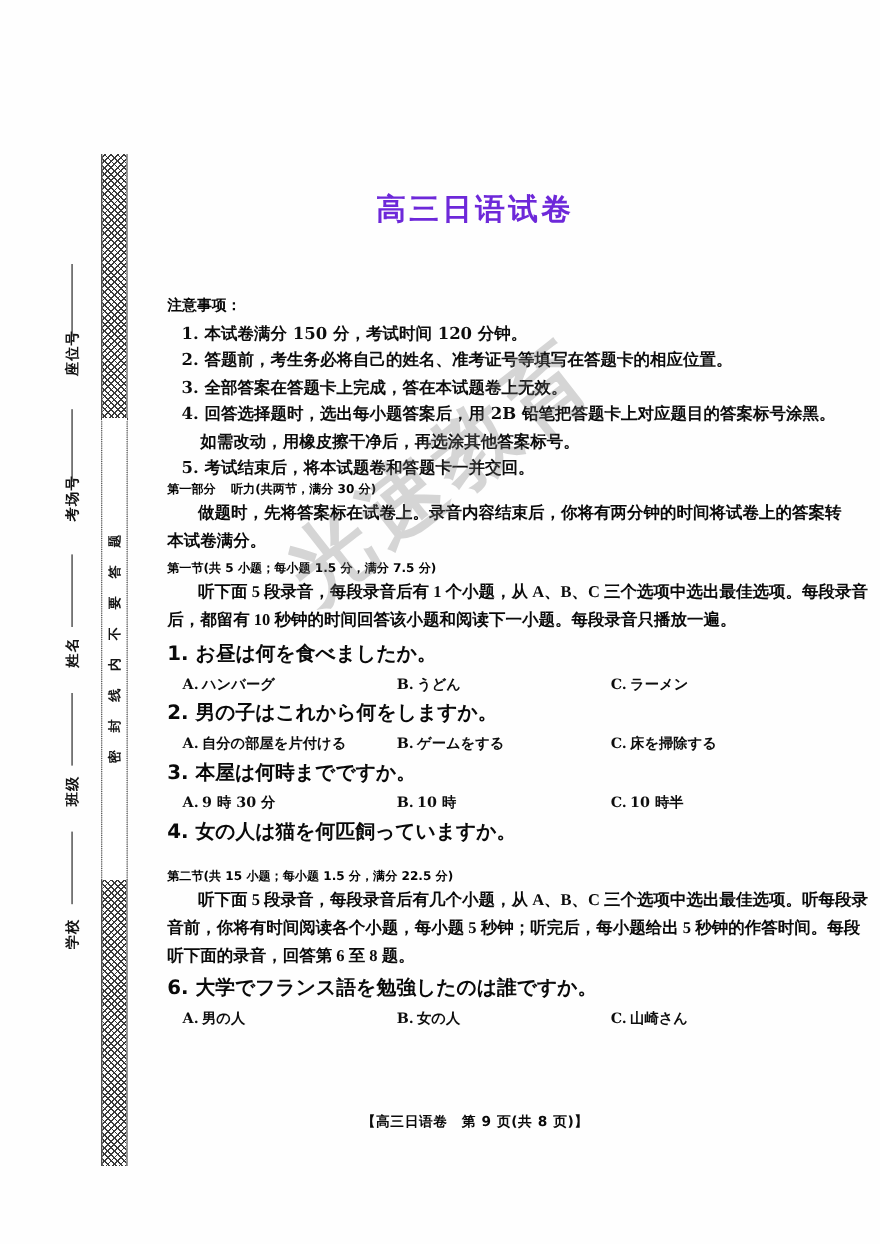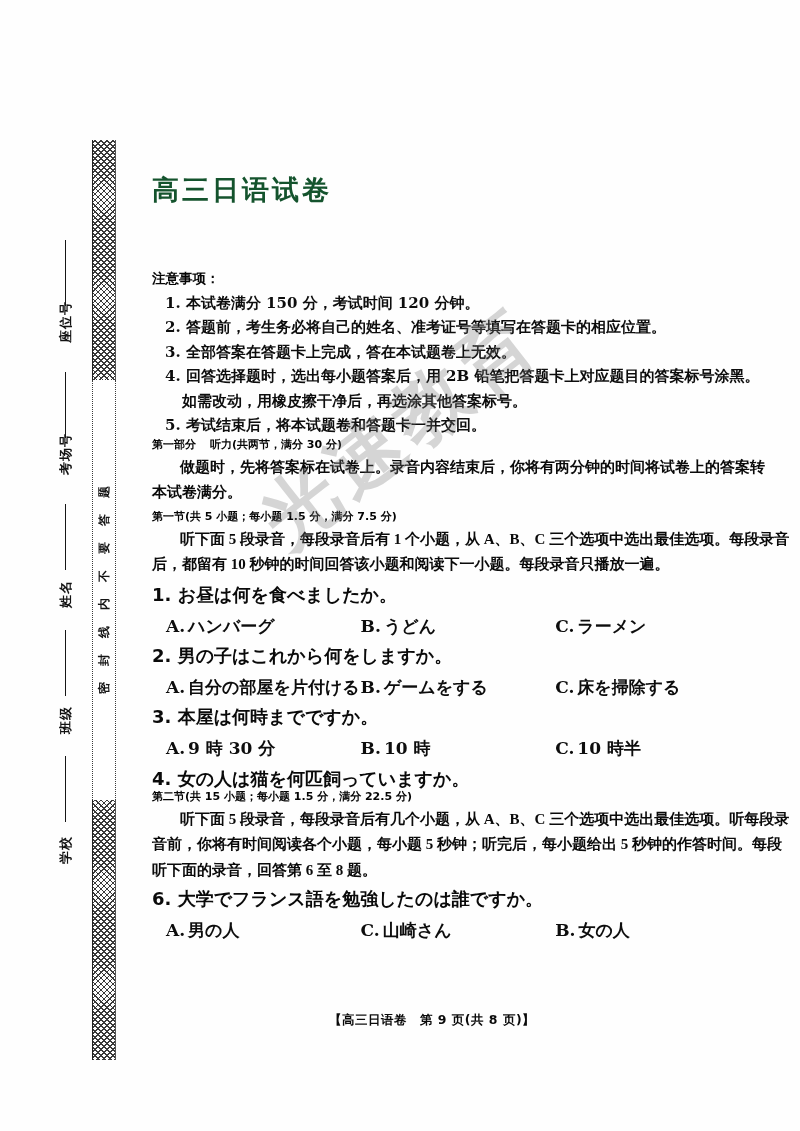--- a/index.html
+++ b/index.html
@@ -119,25 +119,26 @@
     top: 0;
     width: 592px;
     height: 1131px;
   }
 
   .title {
     position: absolute;
     top: 172px;
     left: 0;
     width: 560px;
+    text-align: center;
     font-family: "DejaVu Sans", "Liberation Sans", sans-serif;
     font-size: 27px;
     font-weight: 700;
     letter-spacing: 3px;
-    color: #14532d;
+    color: #6d28d9;
   }
 
   .block {
     position: absolute;
     left: 0;
     width: 588px;
   }
 
   .bold-head {
     font-family: "DejaVu Sans", "Liberation Sans", sans-serif;
@@ -194,21 +195,21 @@
     font-weight: 600;
     line-height: 1.72;
     color: #0a0a0a;
     white-space: nowrap;
   }
   .q-opts {
     display: flex;
     line-height: 1.78;
     padding-left: 14px;
     font-family: "DejaVu Serif", "Liberation Serif", serif;
-    font-size: 17px;
+    font-size: 13px;
     color: #0d0d0d;
     font-weight: 600;
     white-space: nowrap;
   }
   .q-opts .opt:nth-child(1) { width: 200px; }
   .q-opts .opt:nth-child(2) { width: 200px; }
   .q-opts .opt:nth-child(3) { width: 190px; }
   .q-opts .opt .key { margin-right: 3px; }
 
   .footer {
@@ -361,22 +362,22 @@
     <div class="block" style="top:788px;">
       <div class="sec-head">第二节(共 15 小题；每小题 1.5 分，满分 22.5 分)</div>
       <div class="para indent">听下面 5 段录音，每段录音后有几个小题，从 A、B、C 三个选项中选出最佳选项。听每段录</div>
       <div class="para">音前，你将有时间阅读各个小题，每小题 5 秒钟；听完后，每小题给出 5 秒钟的作答时间。每段</div>
       <div class="para">听下面的录音，回答第 6 至 8 题。</div>
 
       <div>
         <div class="q-stem">6. 大学でフランス語を勉強したのは誰ですか。</div>
         <div class="q-opts">
           <div class="opt"><span class="key">A.</span><span>男の人</span></div>
+          <div class="opt"><span class="key">B.</span><span>女の人</span></div>
           <div class="opt"><span class="key">C.</span><span>山崎さん</span></div>
-          <div class="opt"><span class="key">B.</span><span>女の人</span></div>
         </div>
       </div>
     </div>
 
     <div class="footer">【高三日语卷　第 9 页(共 8 页)】</div>
   </div>
 
   <div id="watermark">
     <div class="wm">光速教育</div>
   </div>

